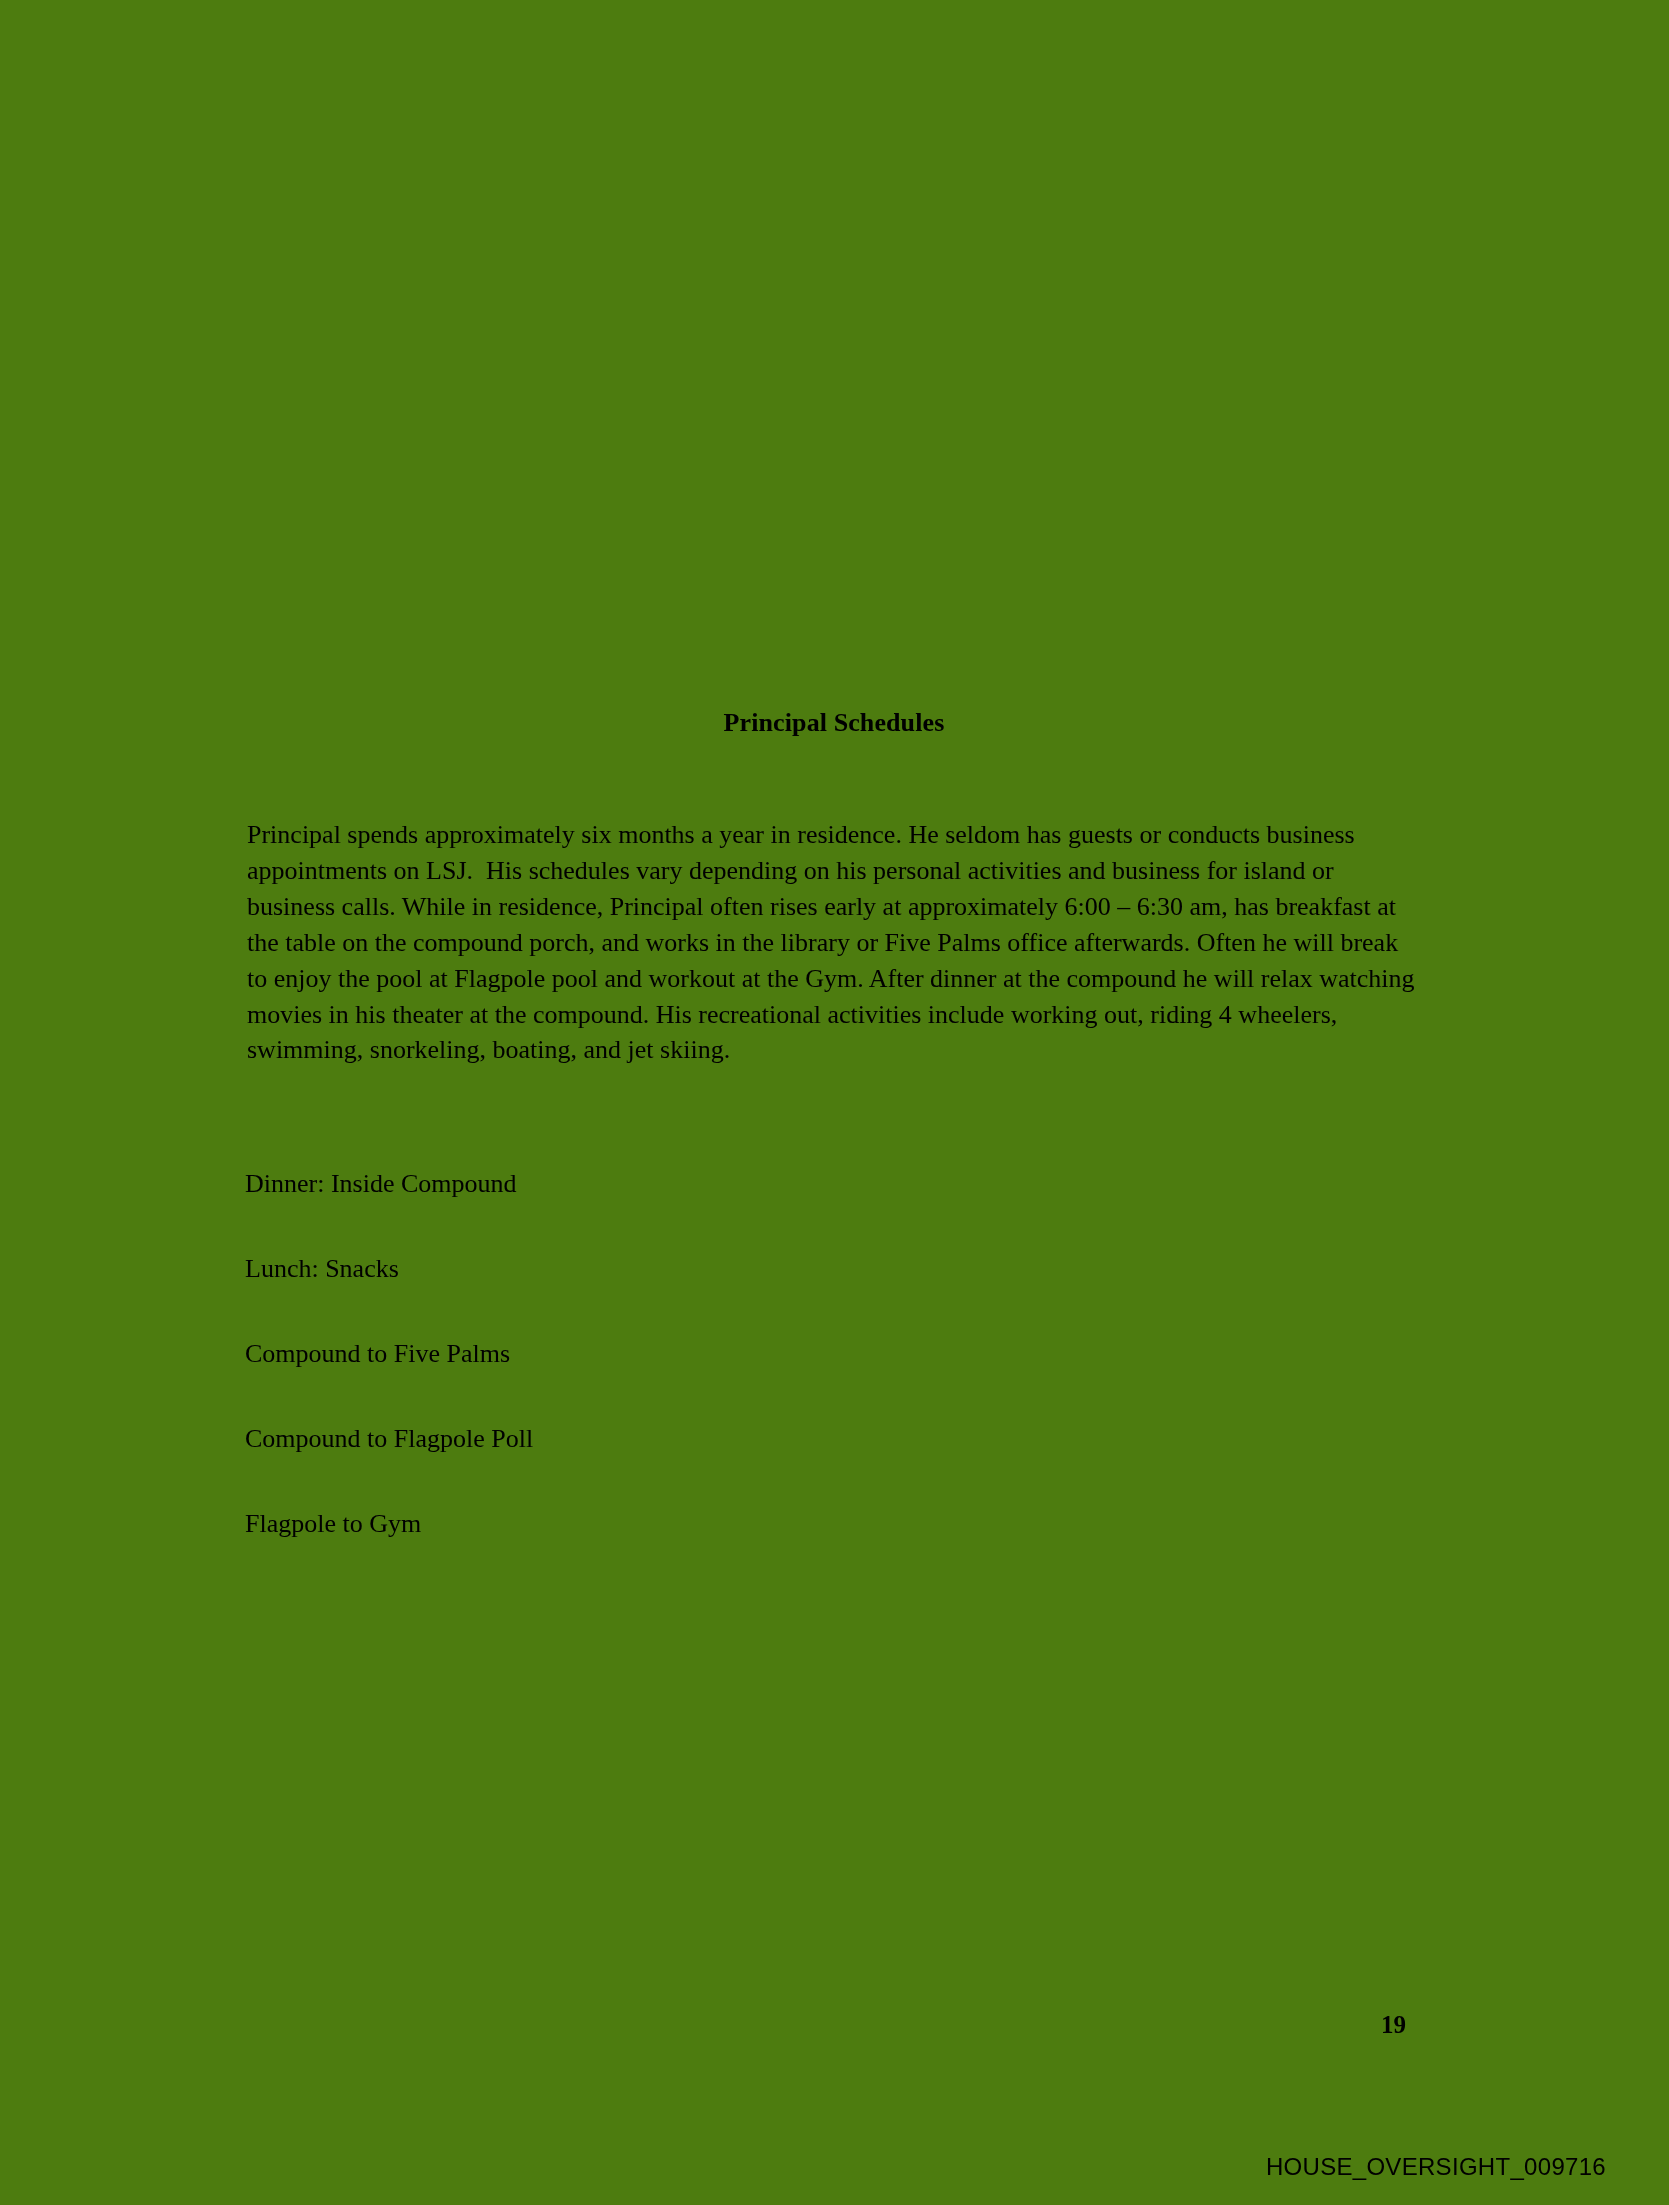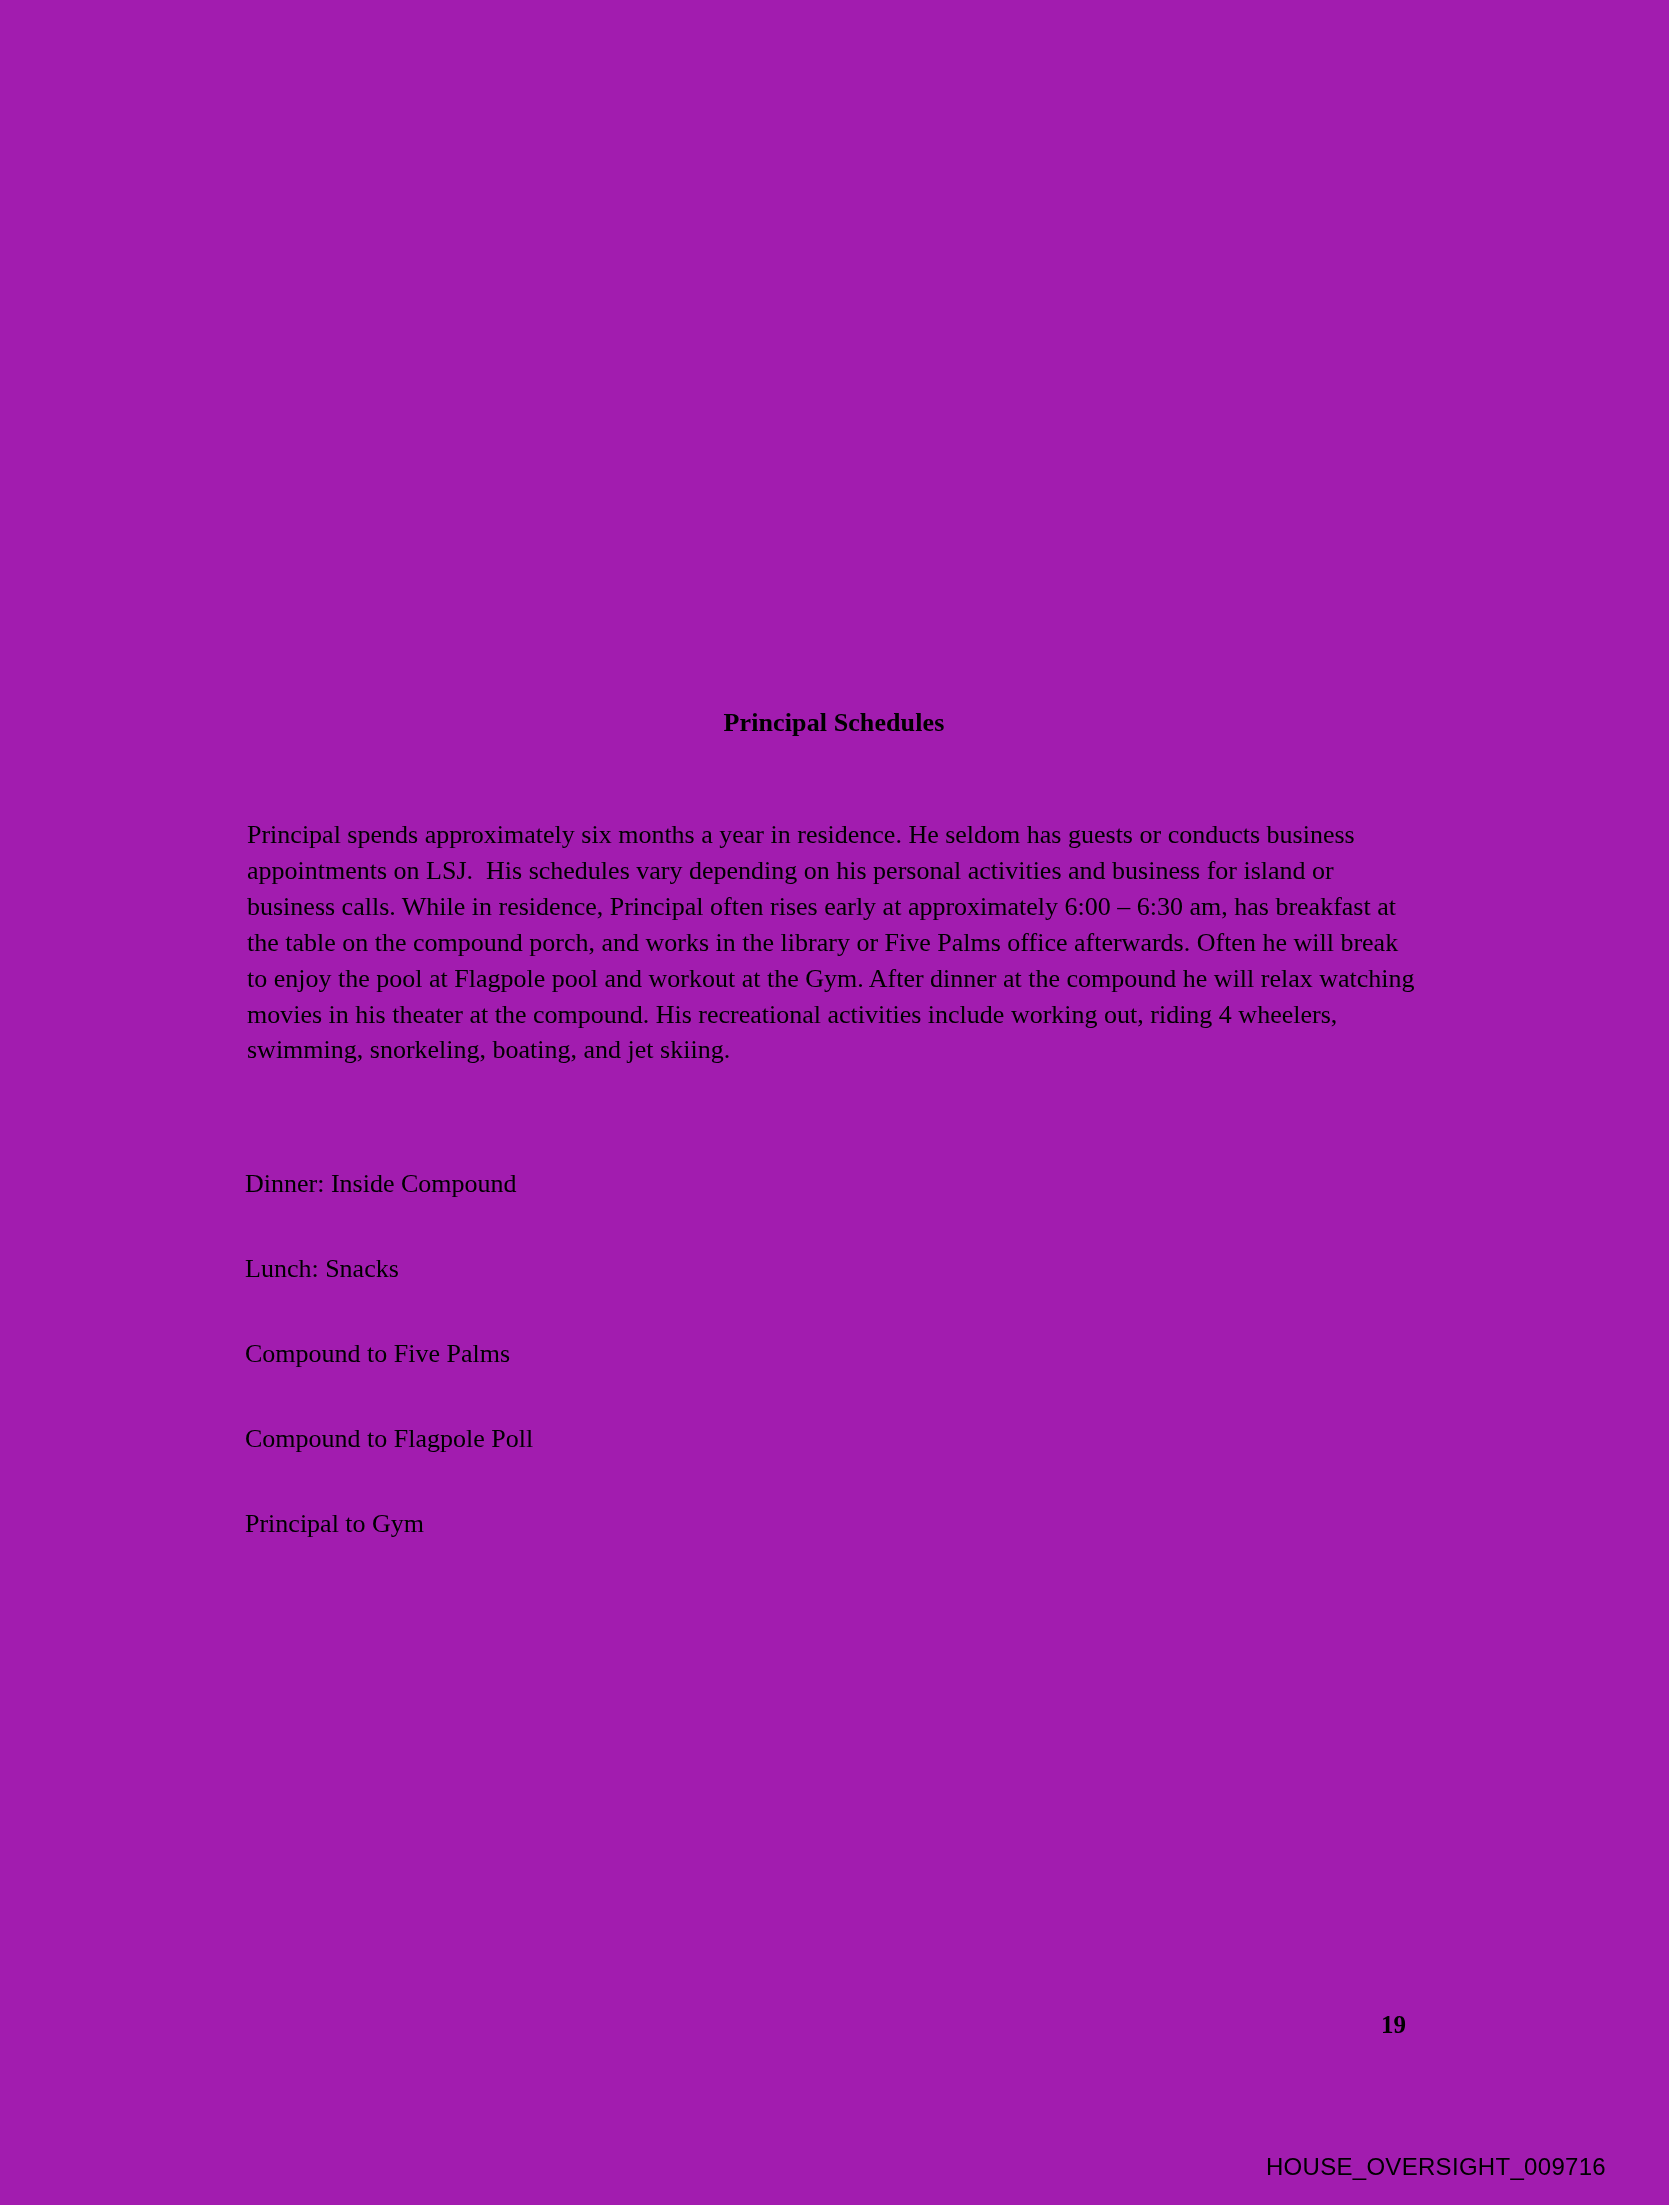--- a/index.html
+++ b/index.html
@@ -14,21 +14,21 @@
     font-family: "Liberation Serif", serif;
     color: #000000;
     overflow: hidden;
   }
   .page {
     position: absolute;
     top: 0;
     left: 0;
     width: 1669px;
     height: 2205px;
-    background: #a21caf;
+    background: #4d7c0f;
   }
   .content {
     position: absolute;
     left: 245px;
     top: 707px;
     width: 1178px;
   }
   .doc-title {
     text-align: center;
     font-weight: bold;
@@ -86,21 +86,21 @@
 
     <div class="para-gap"></div>
 
     <p class="body-para">Principal spends approximately six months a year in residence. He seldom has guests or conducts business appointments on LSJ.  His schedules vary depending on his personal activities and business for island or business calls. While in residence, Principal often rises early at approximately 6:00 – 6:30 am, has breakfast at the table on the compound porch, and works in the library or Five Palms office afterwards. Often he will break to enjoy the pool at Flagpole pool and workout at the Gym. After dinner at the compound he will relax watching movies in his theater at the compound. His recreational activities include working out, riding 4 wheelers, swimming, snorkeling, boating, and jet skiing.</p>
 
     <div class="list-block">
       <p class="list-item">Dinner: Inside Compound</p>
       <p class="list-item">Lunch: Snacks</p>
       <p class="list-item">Compound to Five Palms</p>
       <p class="list-item">Compound to Flagpole Poll</p>
-      <p class="list-item">Principal to Gym</p>
+      <p class="list-item">Flagpole to Gym</p>
     </div>
 
   </div>
 
   <div class="page-number">19</div>
 
   <div class="stamp">HOUSE_OVERSIGHT_009716</div>
 
 </div>
 

